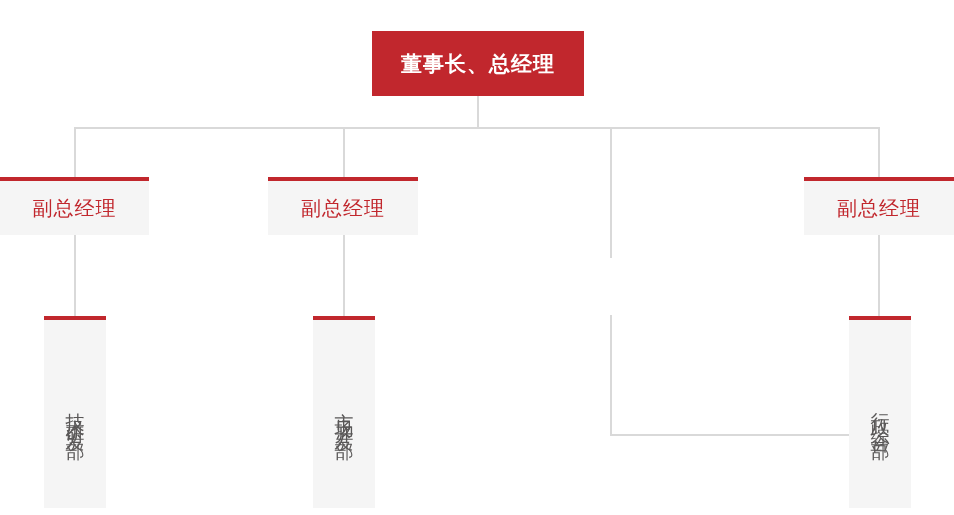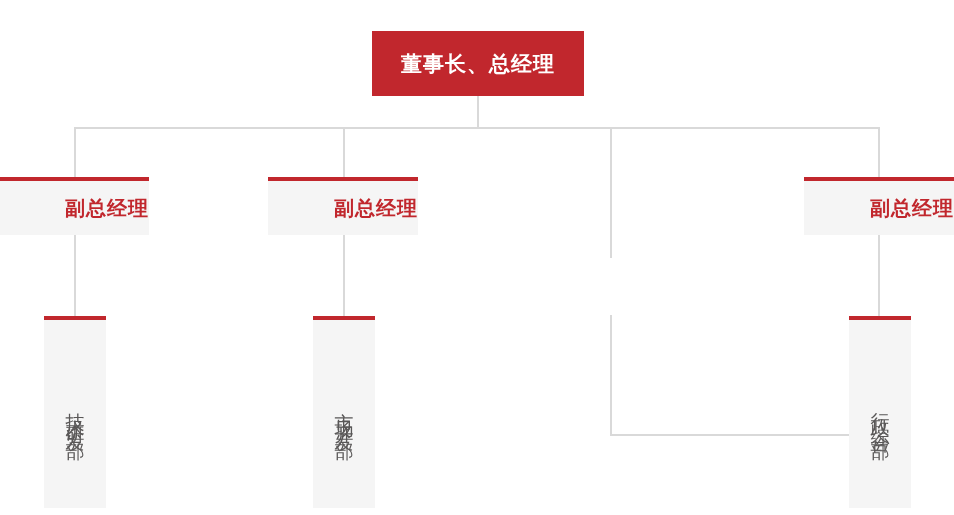--- a/index.html
+++ b/index.html
@@ -26,22 +26,22 @@
     background:var(--primary-red,#c1272d); color:var(--root-text,#ffffff);
     display:flex; align-items:center; justify-content:center;
     font-size:21px; font-weight:bold; letter-spacing:1px;margin-top:31px;
   }
 
   .mgr {
     position:absolute; height:58px;
     background:var(--box-bg,#f5f5f5);
     border-top:4px solid var(--primary-red,#c1272d);
     color:var(--primary-red,#c1272d);
-    display:flex; align-items:center; justify-content:flex-end;
-    font-size:20px; font-weight:bold; letter-spacing:1px;
+    display:flex; align-items:center; justify-content:center;
+    font-size:20px; font-weight:normal; letter-spacing:1px;
   }
   .m1 { left:0;     top:177px; width:149px; }
   .m2 { left:268px; top:177px; width:150px; }
   .m3 { left:537px; top:257px; width:150px; }
   .m4 { left:804px; top:177px; width:150px; }
 
   .dept {
     position:absolute; top:316px; width:62px; height:192px;
     background:var(--box-bg,#f5f5f5);
     border-top:4px solid var(--primary-red,#c1272d);

